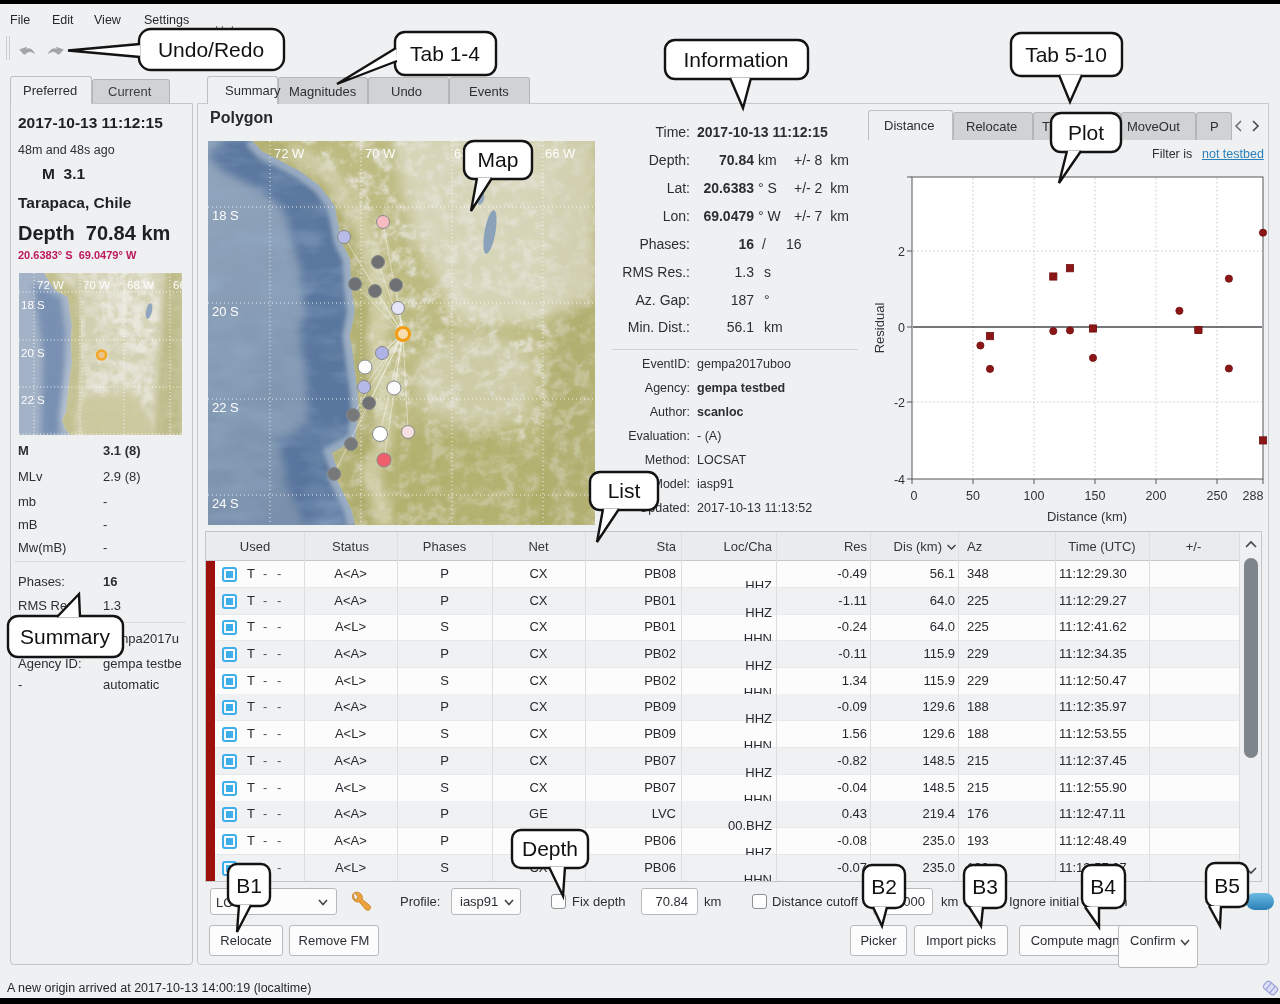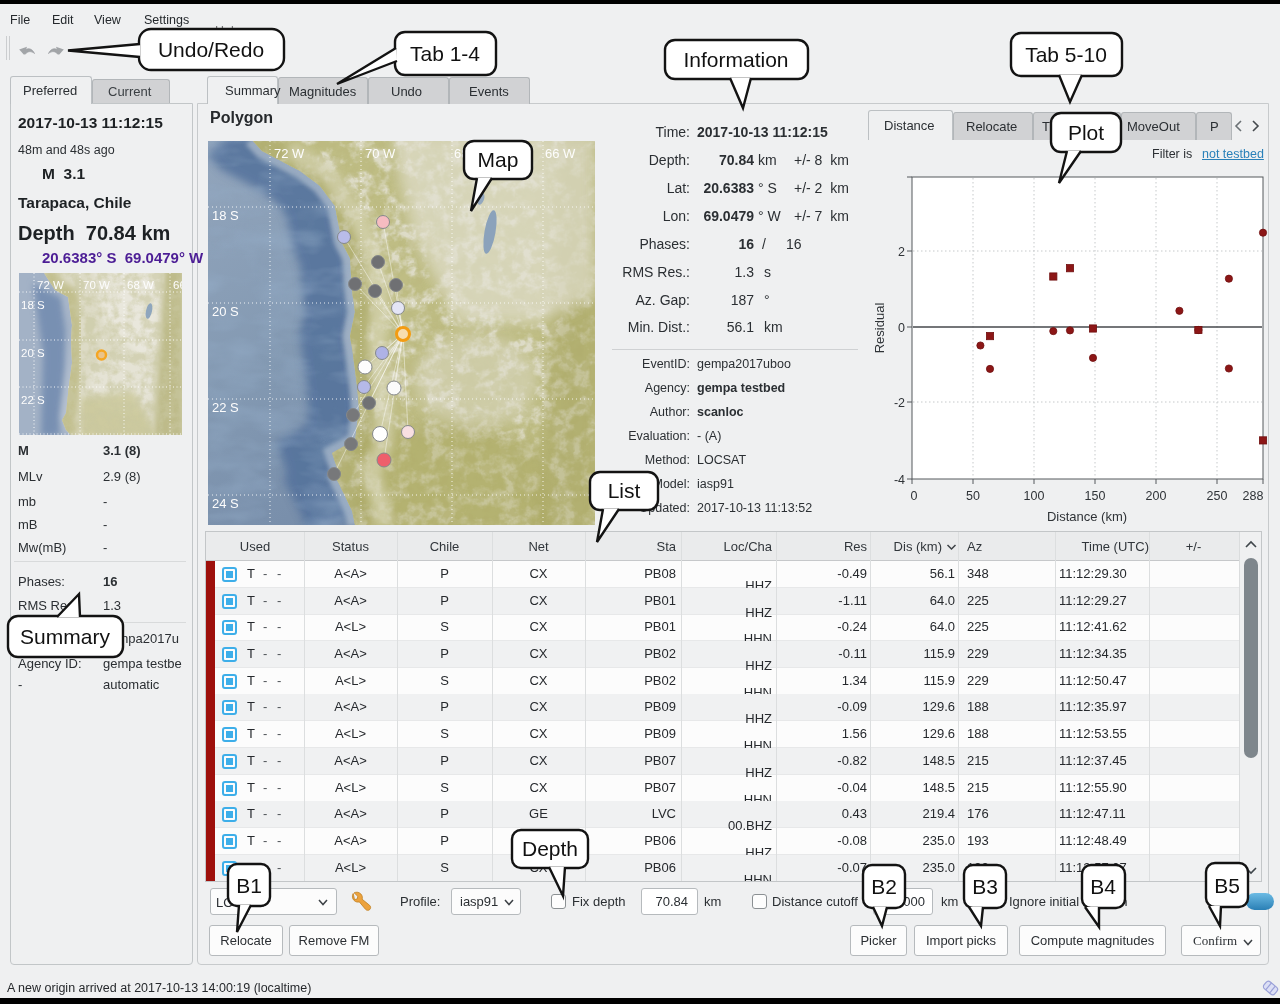--- a/index.html
+++ b/index.html
@@ -58,21 +58,21 @@
 <div class="abs" style="left:23px;top:83px;font-size:13px;color:#2b2f33;z-index:4;">Preferred</div>
 <div class="abs tab-inactive" style="left:92px;top:79px;width:78px;height:25px;z-index:2;"></div>
 <div class="abs" style="left:108px;top:84px;font-size:13px;color:#3a3f43;z-index:4;">Current</div>
 <div class="abs" style="left:10px;top:103px;width:183px;height:862px;border:1px solid #c2c6c8;border-radius:0 0 4px 4px;background:#eff0f1;z-index:2;"></div>
 
 <div class="abs" style="left:18px;top:114px;width:170px;font-size:15.5px;font-weight:bold;color:#1d2124;z-index:5;">2017-10-13 11:12:15</div>
 <div class="abs" style="left:18px;top:143px;font-size:12.5px;z-index:5;">48m and 48s ago</div>
 <div class="abs" style="left:18px;top:165px;font-size:15.5px;font-weight:bold;color:#1d2124;z-index:5;margin-left:24px;">M&nbsp; 3.1</div>
 <div class="abs" style="left:18px;top:194px;font-size:15.5px;font-weight:bold;color:#1d2124;z-index:5;">Tarapaca, Chile</div>
 <div class="abs" style="left:18px;top:222px;font-size:20px;font-weight:bold;color:#1d2124;z-index:5;">Depth&nbsp; 70.84 km</div>
-<div class="abs" style="left:18px;top:249px;font-size:15px;font-weight:bold;color:#4c1d95;z-index:5;margin-left:24px;">20.6383° S&nbsp; 69.0479° W</div>
+<div class="abs" style="left:18px;top:249px;font-size:11px;font-weight:bold;color:#be185d;z-index:5;">20.6383° S&nbsp; 69.0479° W</div>
 
 <svg class="abs" style="left:19px;top:273px;z-index:5;" width="163" height="162" viewBox="0 0 163 162">
   <defs>
     <clipPath id="tsea">
         <path d="M -1,-1 L 25,0 L 36,17 L 49,24 L 53,52 L 52,68 L 53,90 L 50,112 L 47,140 L 43,147 L 47,157 L 53,163 L -1,163 Z"></path>
       </clipPath>
     <clipPath id="tland">
         <path d="M 25,0 L 36,17 L 49,24 L 53,52 L 52,68 L 53,90 L 50,112 L 47,140 L 43,147 L 47,157 L 53,163 L 164,163 L 164,0 Z"></path>
       </clipPath>
     <filter id="tn1" x="0" y="0" width="100%" height="100%">
@@ -439,31 +439,31 @@
     <circle cx="391.0" cy="62.7" r="3.6"></circle>
     <rect x="387.4" y="266.8" width="7.2" height="7.2"></rect>
   </g>
 </svg>
 
 <div class="abs" style="left:205px;top:531px;width:1057px;height:351px;border:1px solid #c3c6c8;background:#fcfcfc;z-index:5;overflow:hidden;font-size:13px;color:#26292d;">
 
   <div class="abs" style="left:0;top:0;width:1033px;height:29px;background:#eaebec;border-bottom:1px solid #c6c8ca;"></div>
   <div class="abs hdr" style="left:0px;top:7px;width:98px;text-align:center;">Used</div>
   <div class="abs hdr" style="left:98px;top:7px;width:93px;text-align:center;">Status</div>
-  <div class="abs hdr" style="left:191px;top:7px;width:95px;text-align:center;">Chile</div>
+  <div class="abs hdr" style="left:191px;top:7px;width:95px;text-align:center;">Phases</div>
   <div class="abs hdr" style="left:286px;top:7px;width:93px;text-align:center;">Net</div>
   <div class="abs hdr" style="left:379px;top:7px;width:91px;text-align:right;">Sta</div>
   <div class="abs hdr" style="left:475px;top:7px;width:91px;text-align:right;">Loc/Cha</div>
   <div class="abs hdr" style="left:570px;top:7px;width:91px;text-align:right;">Res</div>
   <div class="abs hdr" style="left:660px;top:7px;width:76px;text-align:right;">Dis (km)</div>
   <svg class="abs" style="left:740px;top:11px;" width="11" height="8" viewBox="0 0 11 8">
       <path d="M 1.5,2 L 5.5,6 L 9.5,2" fill="none" stroke="#3d4246" stroke-width="1.5"></path>
     </svg>
   <div class="abs hdr" style="left:761px;top:7px;">Az</div>
-  <div class="abs hdr" style="left:849px;top:7px;width:94px;text-align:right;">Time (UTC)</div>
+  <div class="abs hdr" style="left:849px;top:7px;width:94px;text-align:center;">Time (UTC)</div>
   <div class="abs hdr" style="left:943px;top:7px;width:89px;text-align:center;">+/-</div>
   <div class="row" style="top:29px;">
       <i class="ck">
         <b></b>
       </i>
       <span class="t1">T</span>
       <span class="d1">-</span>
       <span class="d2">-</span>
       <span class="st">A&lt;A&gt;</span>
       <span class="ph">P</span>
@@ -715,21 +715,21 @@
 <div class="abs lbl" style="left:941px;top:894px;z-index:5;">km</div>
 <div class="abs cb" style="left:969px;top:894px;z-index:5;"></div>
 <div class="abs lbl" style="left:1009px;top:894px;z-index:5;">Ignore initial location</div>
 <div class="abs" style="left:1246px;top:893px;width:28px;height:17px;border-radius:8.5px;background:linear-gradient(#6cbbe4,#2a7fb5);z-index:5;"></div>
 
 <div class="abs btn" style="left:209px;top:925px;width:74px;height:31px;z-index:5;">Relocate</div>
 <div class="abs btn" style="left:289px;top:925px;width:90px;height:31px;z-index:5;">Remove FM</div>
 <div class="abs btn" style="left:850px;top:925px;width:57px;height:31px;z-index:5;">Picker</div>
 <div class="abs btn" style="left:914px;top:925px;width:94px;height:31px;z-index:5;">Import picks</div>
 <div class="abs btn" style="left:1019px;top:925px;width:147px;height:31px;z-index:5;">Compute magnitudes</div>
-<div class="abs btn" style="left:1181px;top:925px;width:80px;height:31px;z-index:5;font-family:Liberation Serif, serif;">
+<div class="abs btn" style="left:1118px;top:925px;width:80px;height:43px;z-index:5;">
   <span style="position:absolute;left:11px;top:7px;">Confirm</span>
   <svg style="position:absolute;right:6px;top:12px;" width="12" height="9" viewBox="0 0 12 9">
       <path d="M 2,2 L 6,6.5 L 10,2" fill="none" stroke="#3d4246" stroke-width="1.5"></path>
     </svg>
 </div>
 
 <svg class="abs" style="left:1262px;top:979px;z-index:5;" width="17" height="18" viewBox="0 0 17 18">
   <g transform="rotate(40 8.5 9)">
     <rect x="1.5" y="4.5" width="14" height="9" rx="3" fill="#dcdff5" stroke="#9aa0d8" stroke-width="1.2"></rect>
     <line x1="6" y1="4.5" x2="6" y2="13.5" stroke="#9aa0d8" stroke-width="1.2"></line>

